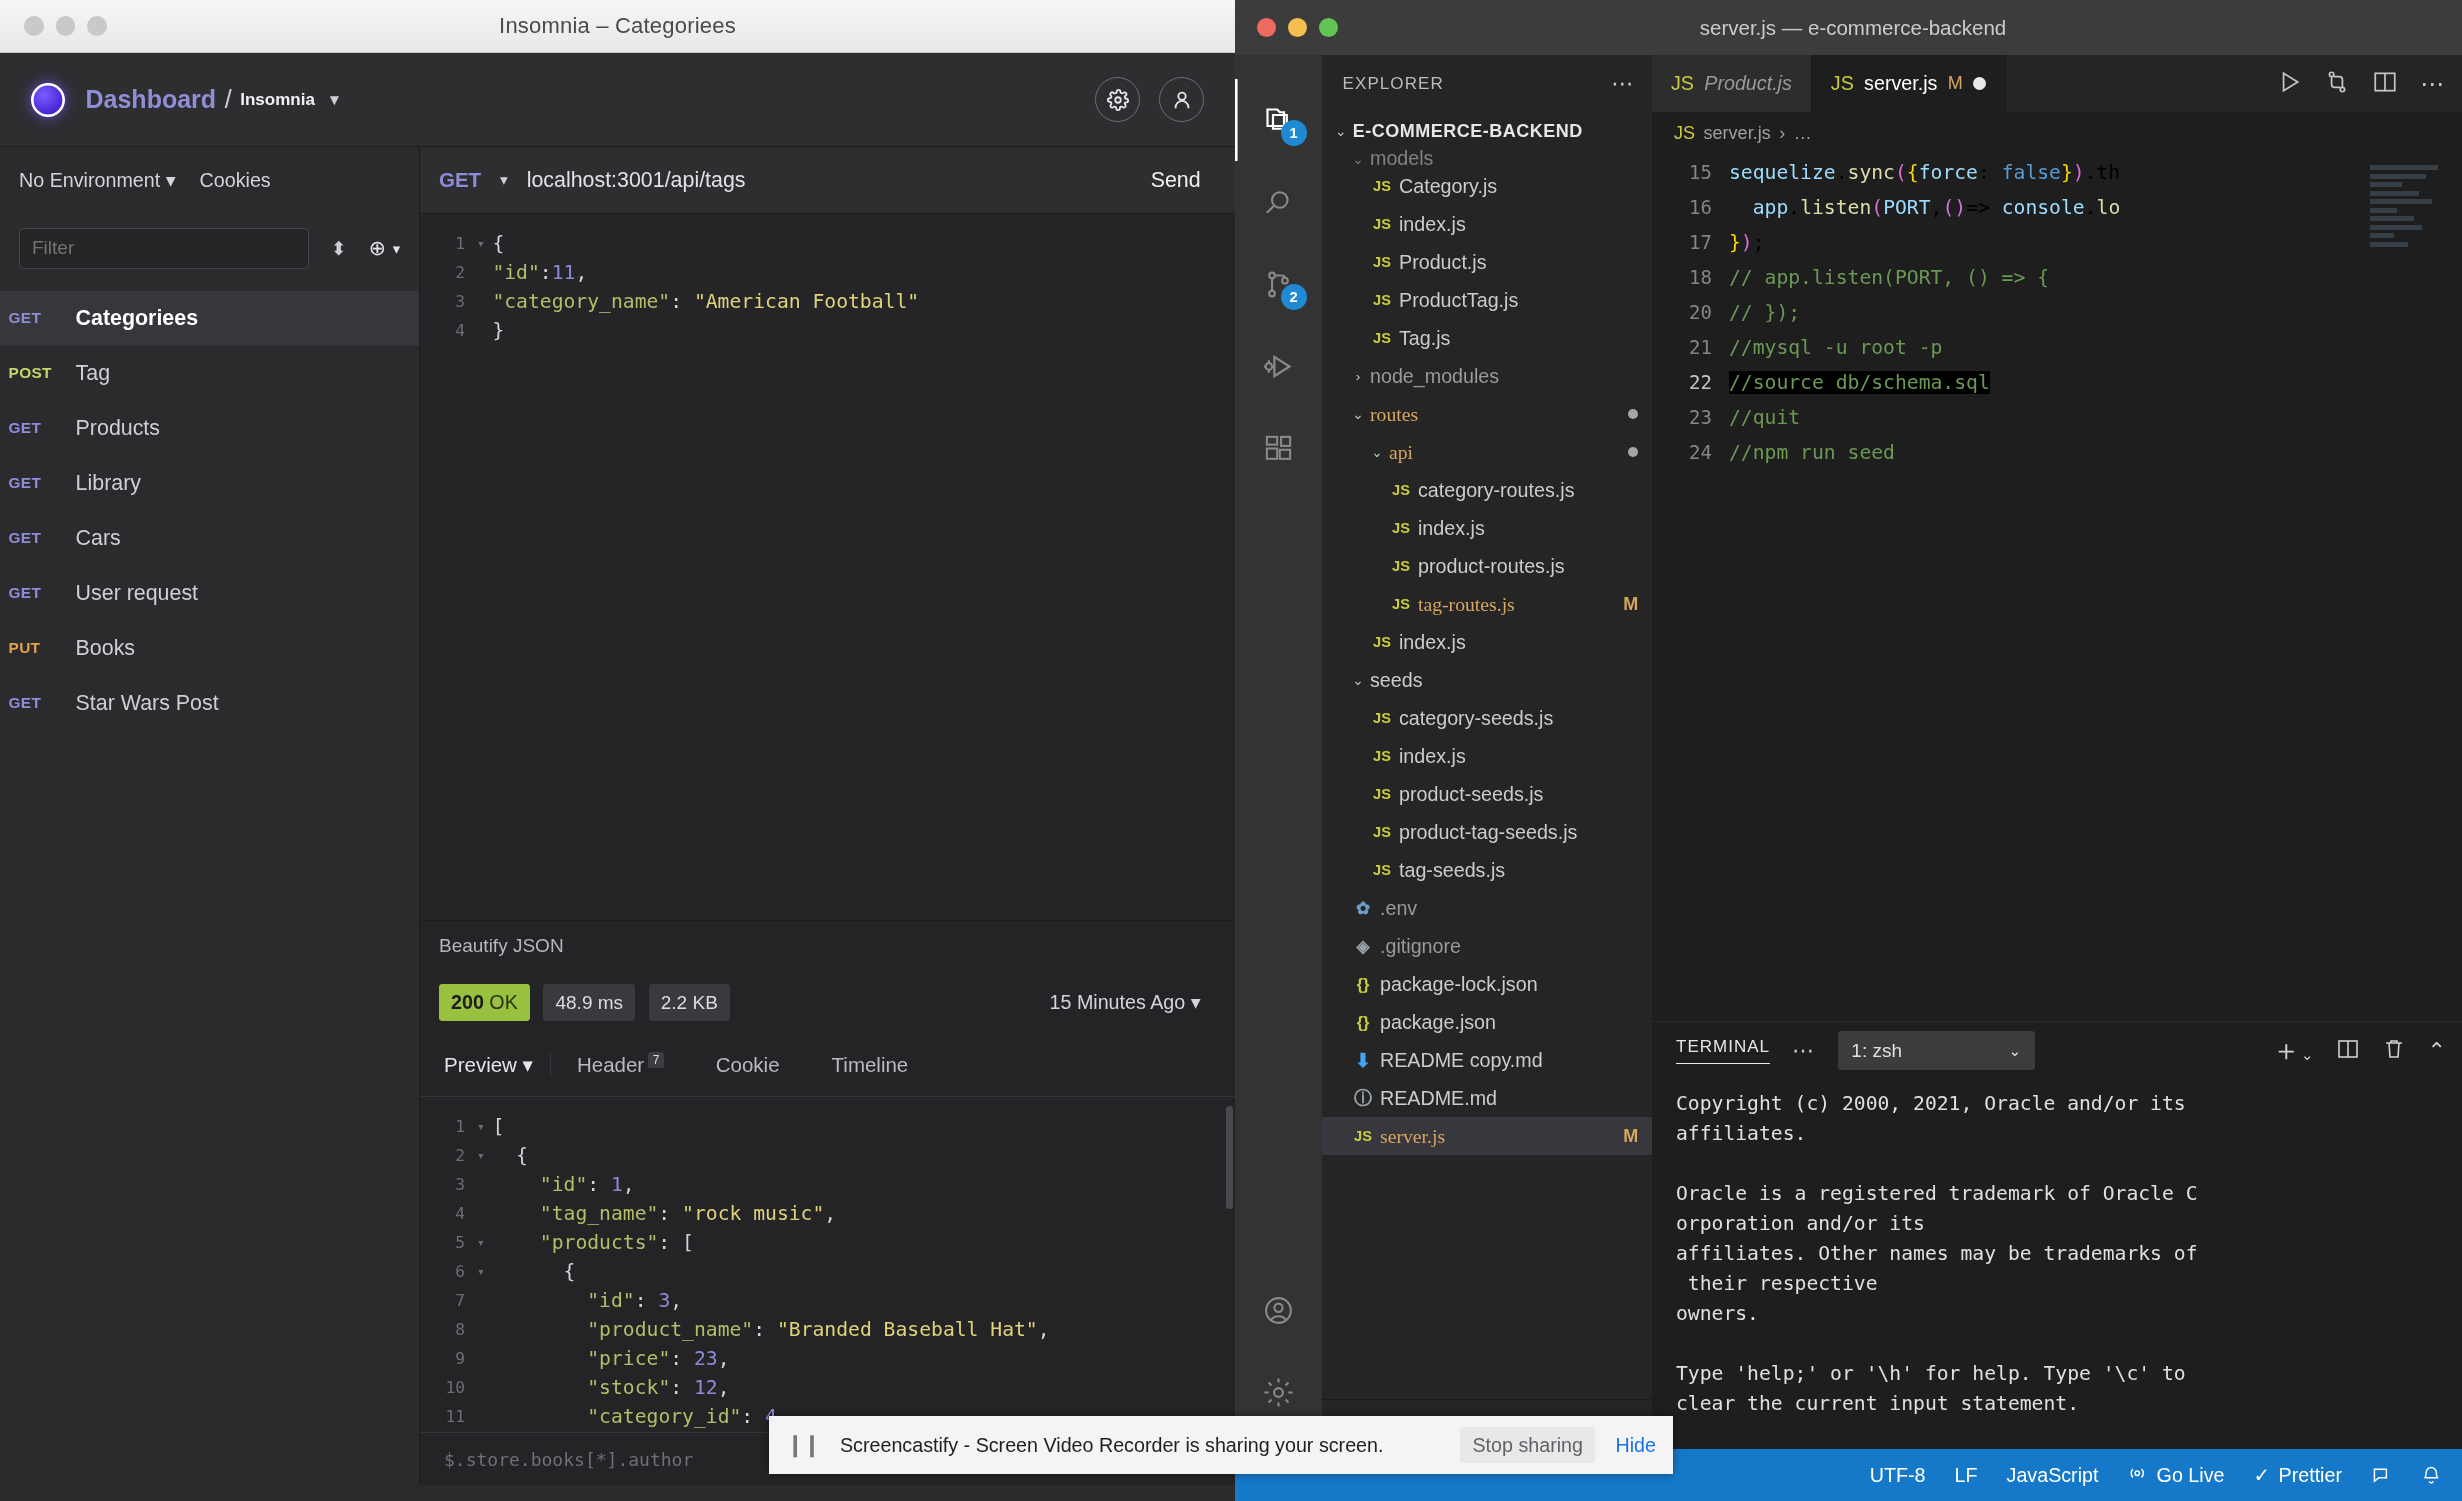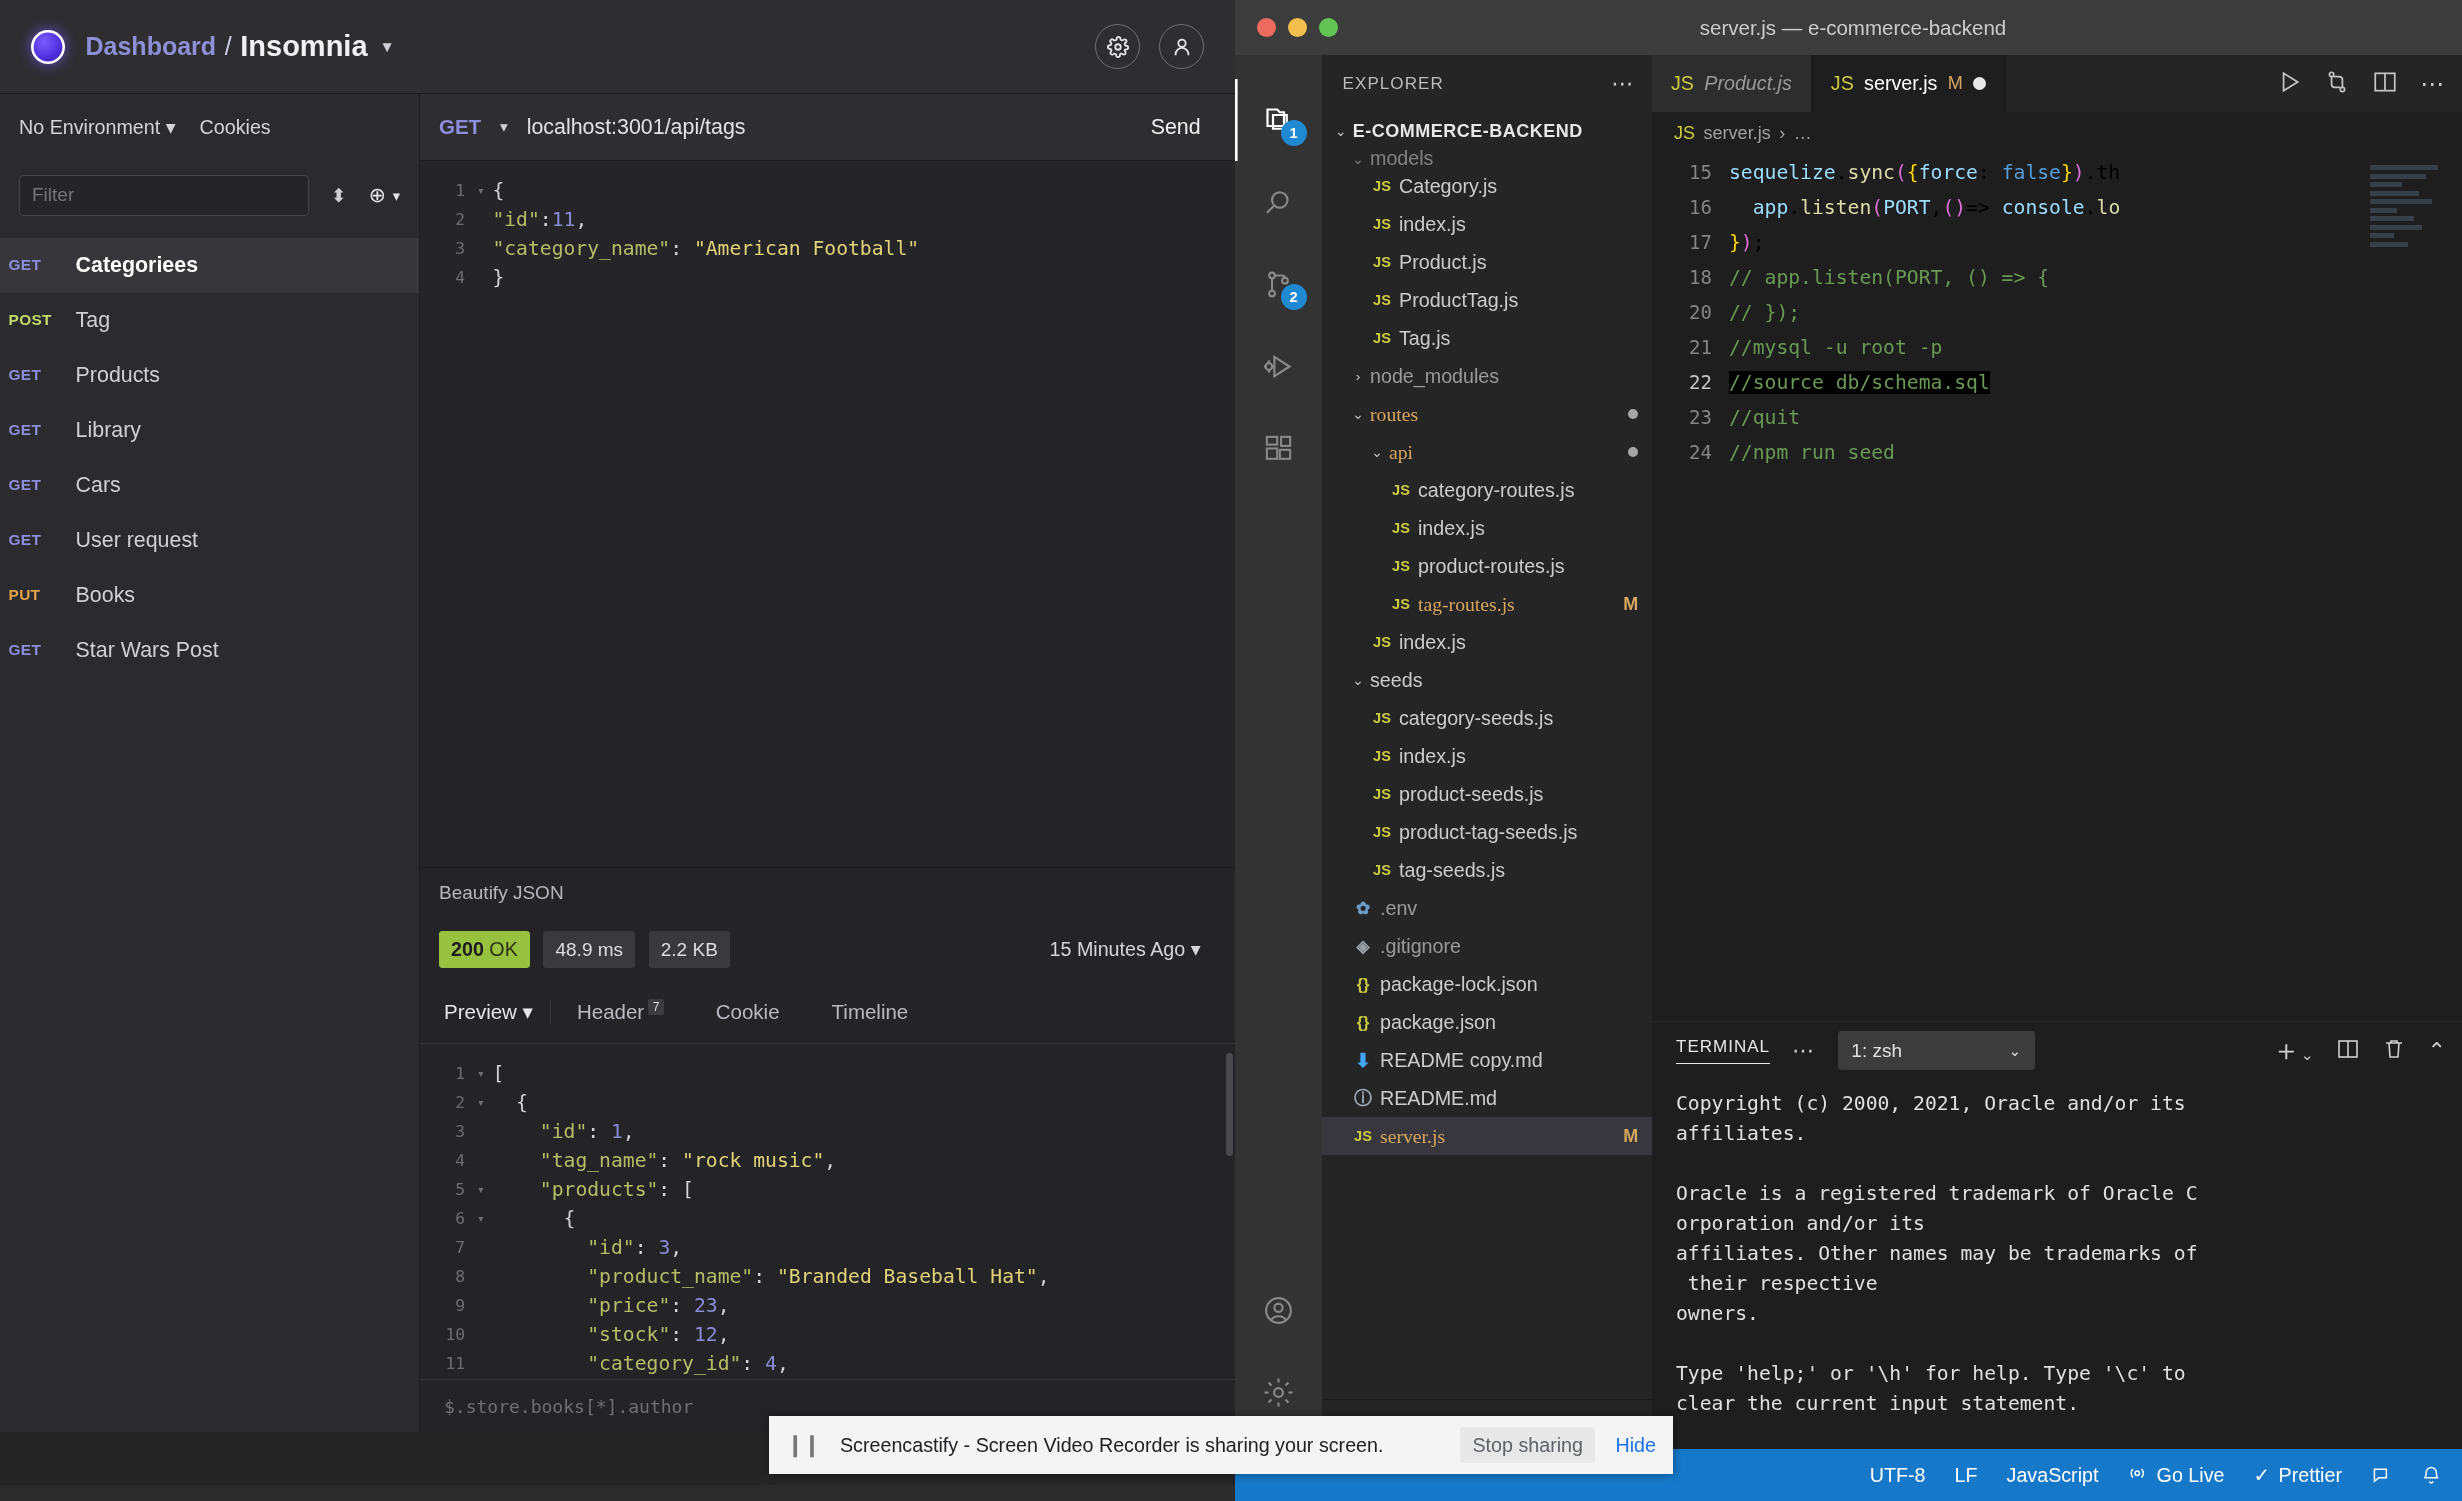--- a/index.html
+++ b/index.html
@@ -33,21 +33,21 @@
     padding: 0 31px; border-bottom: 0.9px solid #1d1d1f;
   }
   .ins-logo {
     width: 34px; height: 34px; border-radius: 50%;
     background: radial-gradient(circle at 38% 35%, #7b5cff 0%, #4d2ddb 55%, #2d1a8c 100%);
     box-shadow: 0 0 0 2.6px #ffffff inset, 0 0 12px 1.7px rgba(120,90,255,.55);
     margin-right: 20.5px; flex: none;
   }
   .crumb { font-size: 25px; color: #8f8fd8; font-weight: 600; }
   .crumb-sep { font-size: 25px; color: #cfcfe4; margin: 0 8.6px; }
-  .crumb-cur { font-size: 29px; color: #f0f0f5; font-weight: 600; }
+  .crumb-cur { font-size: 17px; color: #f0f0f5; font-weight: 600; }
   .caret-dn { margin-left: 12px; color: #cfcfd6; font-size: 15.4px; }
   .ins-head-right { margin-left: auto; display: flex; gap: 19px; }
   .circ-btn {
     width: 45px; height: 45px; border-radius: 50%;
     border: 1.3px solid #6d6d73; display: flex; align-items: center; justify-content: center;
     color: #e6e6ea;
   }
 
   .ins-body { display: flex; height: calc(1485px - 53px - 94px); }
 
@@ -193,20 +193,28 @@
 
   .scroll-v { position: absolute; right: 1.7px; width: 7.7px; background: #4a4a4e; border-radius: 4.3px; }
 </style>
 </head>
 <body>
 
 <div class="screen">
 
   <div class="insomnia">
 
+    <div class="ins-titlebar">
+      <div class="traffic">
+        <span></span>
+        <span></span>
+        <span></span>
+      </div>
+      <div class="ins-title">Insomnia – Categoriees</div>
+    </div>
 
     <div class="ins-header">
       <div class="ins-logo"></div>
       <span class="crumb">Dashboard</span>
       <span class="crumb-sep">/</span>
       <span class="crumb-cur">Insomnia</span>
       <span class="caret-dn">▼</span>
       <div class="ins-head-right">
         <div class="circ-btn">
           <svg width="22" height="22" viewBox="0 0 24 24" fill="none" stroke="currentColor" stroke-width="2">

